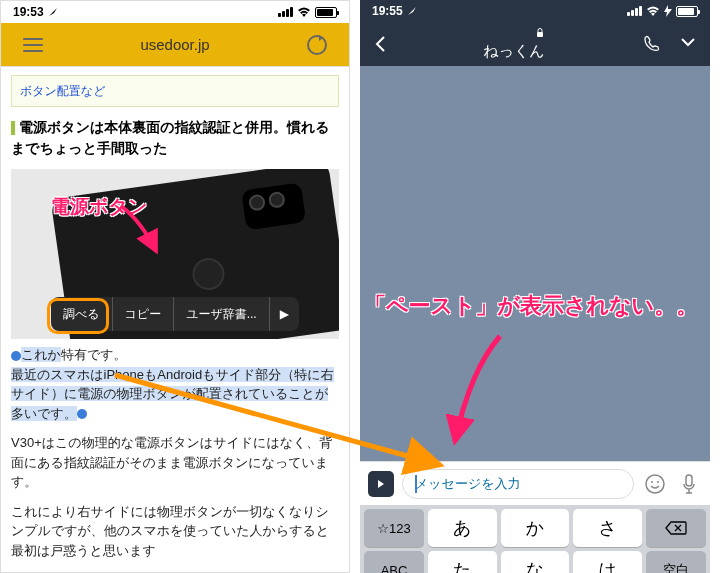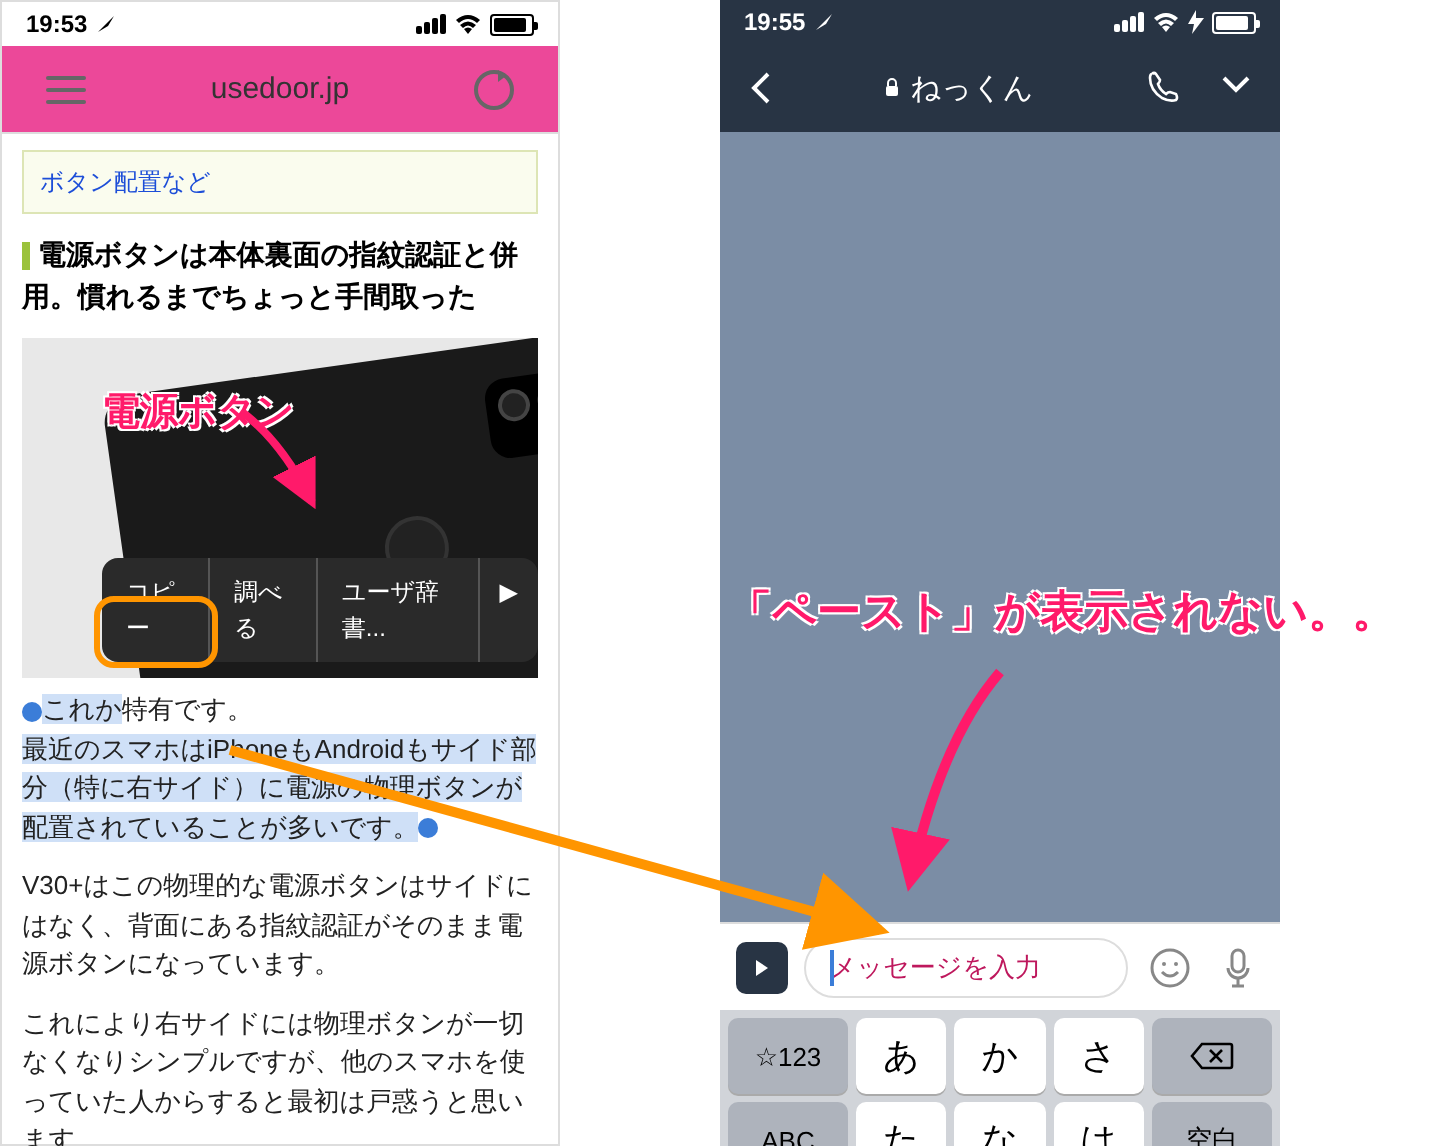--- a/index.html
+++ b/index.html
@@ -1,35 +1,35 @@
 <!DOCTYPE html>
 <html><head>
 <meta charset="utf-8">
 <style>
   * { margin: 0; padding: 0; box-sizing: border-box; }
   body { font-family: -apple-system, sans-serif; background: #fff; width: 720px; height: 573px; position: relative; overflow: hidden; }
-  .phone { position: absolute; width: 280px; height: 573px; background: #fff; }
+  .phone { position: absolute; width: 350px; height: 573px; background: #fff; }
   .phone-left { left: 0; border: 1px solid #ddd; }
   .phone-right { left: 360px; }
 
   
   .status { height: 22px; display: flex; justify-content: space-between; align-items: center; padding: 0 12px; font-size: 12px; font-weight: 600; }
   .status-left { display: flex; align-items: center; gap: 4px; }
   .status-right { display: flex; align-items: center; gap: 4px; }
   .status-dark { background: #222; color: #fff; }
   .bars { display: inline-flex; gap: 1px; align-items: flex-end; }
   .bars i { width: 3px; background: currentColor; border-radius: 1px; }
   .bars i:nth-child(1){height:4px}.bars i:nth-child(2){height:6px}.bars i:nth-child(3){height:8px}.bars i:nth-child(4){height:10px}
   .wifi { width: 14px; height: 10px; }
   .battery { width: 22px; height: 11px; border: 1px solid currentColor; border-radius: 2px; position: relative; }
   .battery::after { content: ''; position: absolute; right: -3px; top: 3px; width: 2px; height: 4px; background: currentColor; border-radius: 0 1px 1px 0; }
   .battery-fill { position: absolute; left: 1px; top: 1px; bottom: 1px; width: 80%; background: currentColor; border-radius: 1px; }
 
   
-  .safari-nav { height: 44px; display: flex; align-items: center; padding: 0 22px; gap: 10px; border-bottom: 1px solid #ddd; background: #ec4899; }
+  .safari-nav { height: 44px; display: flex; align-items: center; padding: 0 22px; gap: 10px; border-bottom: 1px solid #ddd; background: #eab308; }
   .hamburger { width: 20px; height: 14px; display: flex; flex-direction: column; justify-content: space-between; }
   .hamburger i { height: 2px; background: #666; border-radius: 1px; }
   .url-bar { flex: 1; text-align: center; font-size: 15px; color: #333; }
   .reload { width: 20px; height: 20px; border: 2px solid #666; border-radius: 50%; position: relative; }
   .reload::after { content: ''; position: absolute; top: -2px; right: 2px; width: 0; height: 0; border-left: 4px solid #666; border-top: 3px solid transparent; border-bottom: 3px solid transparent; }
 
   
   .page { padding: 8px 10px; font-size: 13px; line-height: 1.5; }
   .cat-box { background: #fafcEE; border: 1px solid #dde5b5; padding: 6px 8px; margin-bottom: 10px; font-size: 12px; color: #1d4ed8; }
   .heading { font-size: 14px; font-weight: bold; margin-bottom: 10px; }
@@ -45,28 +45,28 @@
   .bubble-menu { position: absolute; bottom: 8px; left: 40px; background: #2a2a2a; border-radius: 8px; display: flex; color: #fff; font-size: 12px; overflow: hidden; }
   .bubble-menu span { padding: 8px 12px; border-right: 1px solid #555; }
   .bubble-menu span:last-child { border-right: none; padding: 8px 10px; }
   .copy-highlight { position: absolute; border: 3px solid #ff9500; border-radius: 10px; bottom: 5px; left: 36px; width: 62px; height: 36px; pointer-events: none; }
   .sel-handle { display: inline-block; width: 10px; height: 10px; background: #3b7dd8; border-radius: 50%; vertical-align: middle; }
   .highlight { background: #cfe0f7; }
   .para { margin-bottom: 10px; font-size: 13px; color: #222; }
 
   
   .line-header { height: 44px; background: #283444; display: flex; align-items: center; justify-content: space-between; padding: 0 14px; color: #fff; font-size: 15px; }
-  .line-title { display: flex; align-items: center; gap: 4px; font-weight: 500; }
+  .line-title { display: flex; align-items: flex-end; gap: 4px; font-weight: 500; flex-direction: column; }
   .lock-icon { width: 10px; height: 10px; }
   .chat-bg { background: #7b8da5; height: 395px; position: relative; }
   .ann-big { top: 225px; left: 4px; width: 340px; font-size: 22px; }
   .arrow-to-input { position: absolute; top: 265px; left: 80px; width: 80px; height: 120px; }
   .input-bar { height: 44px; background: #fff; display: flex; align-items: center; padding: 0 8px; gap: 8px; border-top: 1px solid #ddd; }
   .expand-btn { width: 26px; height: 26px; background: #283444; border-radius: 5px; display: flex; align-items: center; justify-content: center; color: #fff; }
-  .msg-input { flex: 1; height: 30px; border: 1px solid #ddd; border-radius: 15px; padding: 0 12px; font-size: 13px; color: #be185d; display: flex; align-items: center; position: relative; }
+  .msg-input { flex: 1; height: 30px; border: 1px solid #ddd; border-radius: 15px; padding: 0 12px; font-size: 13px; color: #0369a1; display: flex; align-items: center; position: relative; }
   .cursor { position: absolute; left: 12px; width: 2px; height: 18px; background: #3b7dd8; }
   .emoji-btn, .mic-btn { width: 26px; height: 26px; color: #888; display: flex; align-items: center; justify-content: center; }
 
   
   .keyboard { background: #d1d4d9; height: 88px; display: grid; grid-template-columns: 60px 1fr 1fr 1fr 60px; grid-template-rows: 1fr 1fr; gap: 4px; padding: 4px; }
   .key { background: #fff; border-radius: 5px; display: flex; align-items: center; justify-content: center; font-size: 18px; color: #000; box-shadow: 0 1px 0 #aaa; }
   .key-gray { background: #aeb3bc; font-size: 13px; color: #000; }
   .key-del svg { width: 22px; height: 16px; }
 
   
@@ -126,22 +126,22 @@
         <svg viewBox="0 0 60 60">
             <defs>
               <marker id="ap1" markerWidth="6" markerHeight="6" refX="5" refY="3" orient="auto">
                 <path d="M0 0 L6 3 L0 6 Z" fill="#ff1a6a"></path>
               </marker>
             </defs>
             <path d="M10 5 Q30 20 45 50" stroke="#ff1a6a" stroke-width="4" fill="none" marker-end="url(#ap1)"></path>
           </svg>
       </div>
       <div class="bubble-menu">
+        <span>調べる</span>
         <span>コピー</span>
-        <span>調べる</span>
         <span>ユーザ辞書...</span>
         <span>▶</span>
       </div>
       <div class="copy-highlight"></div>
     </div>
 
     <div class="para">
       <span class="sel-handle"></span><span class="highlight">これか</span><span>特有です。</span><br>
       <span class="highlight">最近のスマホはiPhoneもAndroidもサイド部分（特に右サイド）に電源の物理ボタンが配置されていることが多いです。</span><span class="sel-handle"></span>
     </div>

